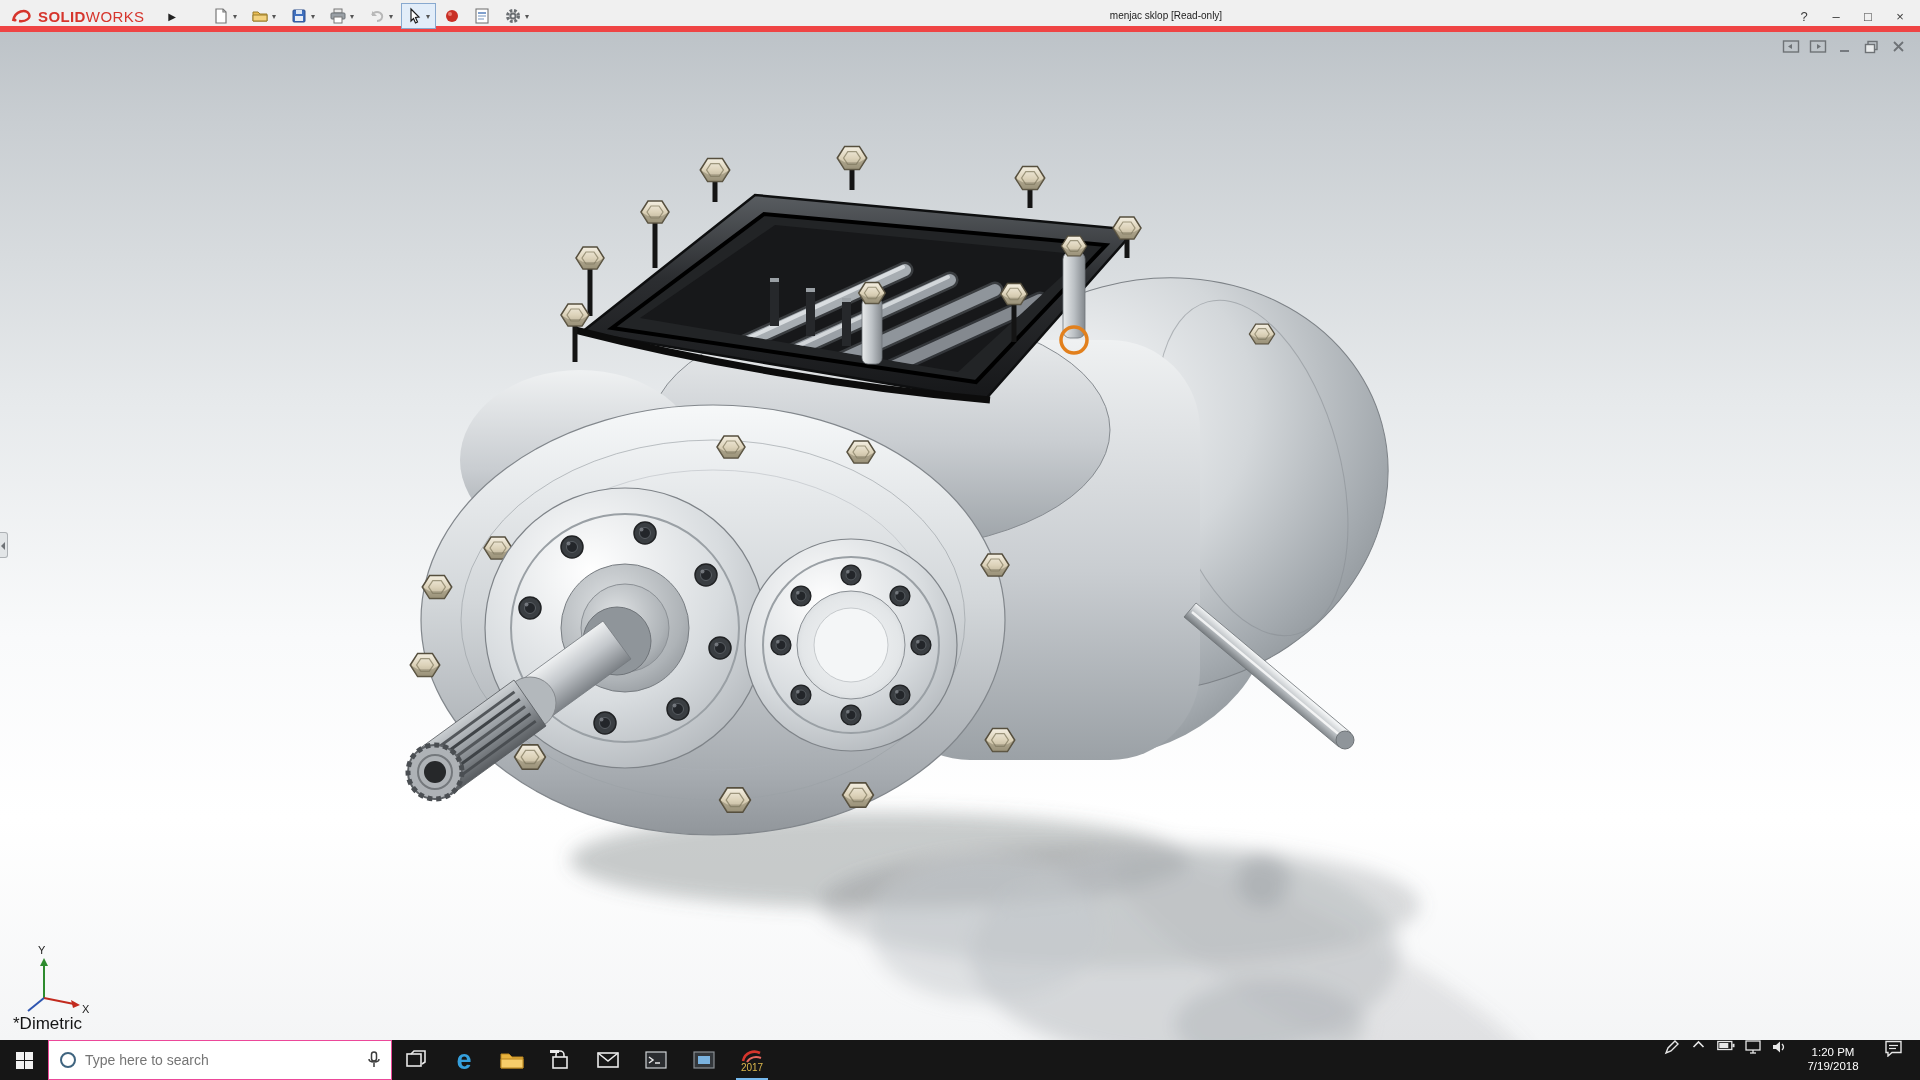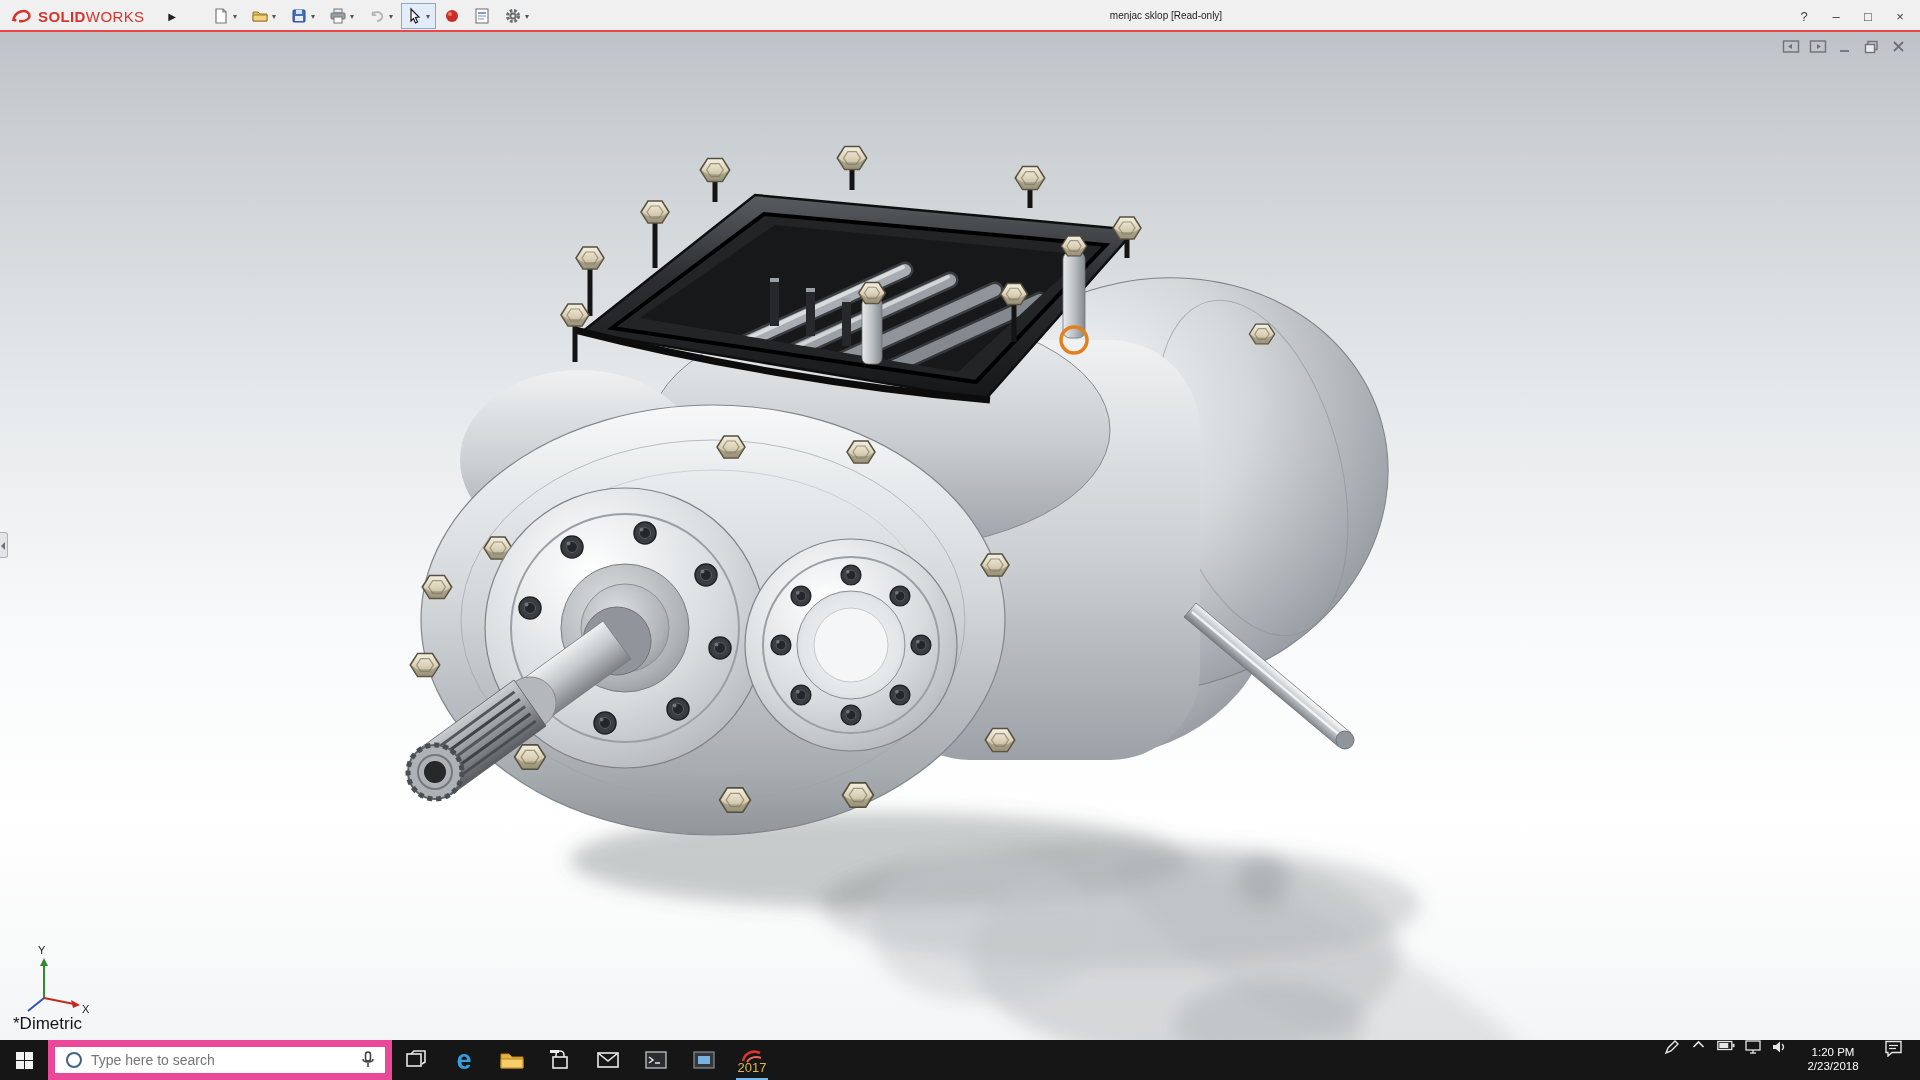--- a/index.html
+++ b/index.html
@@ -2,21 +2,21 @@
 <html><head>
 <meta charset="utf-8">
 <style>
   * { box-sizing: border-box; margin: 0; padding: 0; }
   html,body { width:1920px; height:1080px; overflow:hidden; background:#000;
               font-family:"Liberation Sans", sans-serif; }
   #screen { position:relative; width:1920px; height:1080px; background:#fff; }
 
   
   .titlebar { position:absolute; top:0; left:0; right:0; height:32px;
-              background:#f0f0f0; border-bottom:2px solid #ef4444; z-index:30; }
+              background:#f0f0f0; border-bottom:6px solid #ef4444; z-index:30; }
   .brand { position:absolute; left:10px; top:0; height:32px; display:flex; align-items:center; gap:4px; }
   .brand-text { font-size:15px; letter-spacing:.4px; color:#d6352c; }
   .brand-text b { font-weight:700; }
   .flyout-btn { position:absolute; left:162px; top:4px; width:20px; height:24px; border:none;
                 background:transparent; font-size:10px; color:#222; cursor:default; }
   .toolbar { position:absolute; left:206px; top:0; height:32px; display:flex; align-items:center; }
   .tbtn { height:26px; display:flex; align-items:center; padding:0 5px; margin-right:2px;
           border:1px solid transparent; background:transparent; }
   .tbtn.active { background:#e2edf9; border:1px solid #88a9cf; }
   .tbtn .caret { font-size:8px; color:#555; margin-left:3px; }
@@ -40,33 +40,33 @@
               border-bottom:4px solid transparent; border-right:4px solid #6f7377; }
   .view-label { position:absolute; left:13px; bottom:6px; font-size:17px; color:#141414; }
 
   
   .taskbar { position:absolute; bottom:0; left:0; right:0; height:40px; background:#161616;
              display:flex; align-items:stretch; z-index:40; }
   .task-btn { width:48px; display:flex; align-items:center; justify-content:center;
               background:transparent; border:none; position:relative; }
   .task-btn.running::after { content:""; position:absolute; bottom:0; left:8px; right:8px;
               height:2px; background:#76b9ed; }
-  .search-box { width:344px; background:#ffffff; border:7px solid #ec4899; display:flex;
+  .search-box { width:344px; background:#ffffff; border:1px solid #ec4899; display:flex;
                 align-items:center; padding:0 10px; gap:8px; }
   .search-box input { flex:1; border:none; outline:none; font-size:14px; color:#333;
                 background:transparent; font-family:"Liberation Sans",sans-serif; }
   .tray { margin-left:auto; display:flex; align-items:flex-start; }
   .tray-btn { border:none; background:transparent; display:flex; align-items:center;
               justify-content:center; width:27px; }
   .clock-btn { width:80px; border:none; background:transparent; color:#fff; font-size:11.5px;
                line-height:14px; text-align:center; padding-top:5px;
                font-family:"Liberation Sans",sans-serif; }
   .show-desktop { width:7px; border:none; border-left:1px solid #4a4a4a; background:transparent; }
   .sw-task { display:flex; flex-direction:column; align-items:center; justify-content:center; }
-  .sw-year { font-size:13px; color:#dcb94e; line-height:8px;text-align:center; }
+  .sw-year { font-size:10px; color:#dcb94e; line-height:8px;text-align:center; }
 </style>
 </head>
 <body>
 
 <div id="screen">
 
   <div class="titlebar">
     <div class="brand">
       <svg width="24" height="18" viewBox="0 0 24 18">
         <path d="M3,14 C5,3 16,2 19,7 C21,11 16,15 9,14" fill="none" stroke="#d6352c" stroke-width="2.4"></path>
@@ -537,21 +537,21 @@
         </svg>
       </button>
       <button class="tray-btn">
         <svg width="16" height="14" viewBox="0 0 16 14">
           <polygon points="1,5 4,5 8,1.5 8,12.5 4,9 1,9" fill="#e6e6e6"></polygon>
           <path d="M10,4 C12,6 12,8 10,10" fill="none" stroke="#e6e6e6" stroke-width="1.3"></path>
         </svg>
       </button>
       <button class="clock-btn">
         <div>1:20 PM</div>
-        <div>2/23/2018</div>
+        <div>7/19/2018</div>
       </button>
       <button class="tray-btn" style="width:40px">
         <svg width="19" height="17" viewBox="0 0 19 17">
           <path d="M2,1.5 H17 V12.5 H8 L4,16 V12.5 H2 Z" fill="none" stroke="#e6e6e6" stroke-width="1.4"></path>
           <line x1="5" y1="5.5" x2="14" y2="5.5" stroke="#e6e6e6" stroke-width="1.2"></line>
           <line x1="5" y1="8.5" x2="12" y2="8.5" stroke="#e6e6e6" stroke-width="1.2"></line>
         </svg>
       </button>
       <button class="show-desktop"></button>
     </div>

